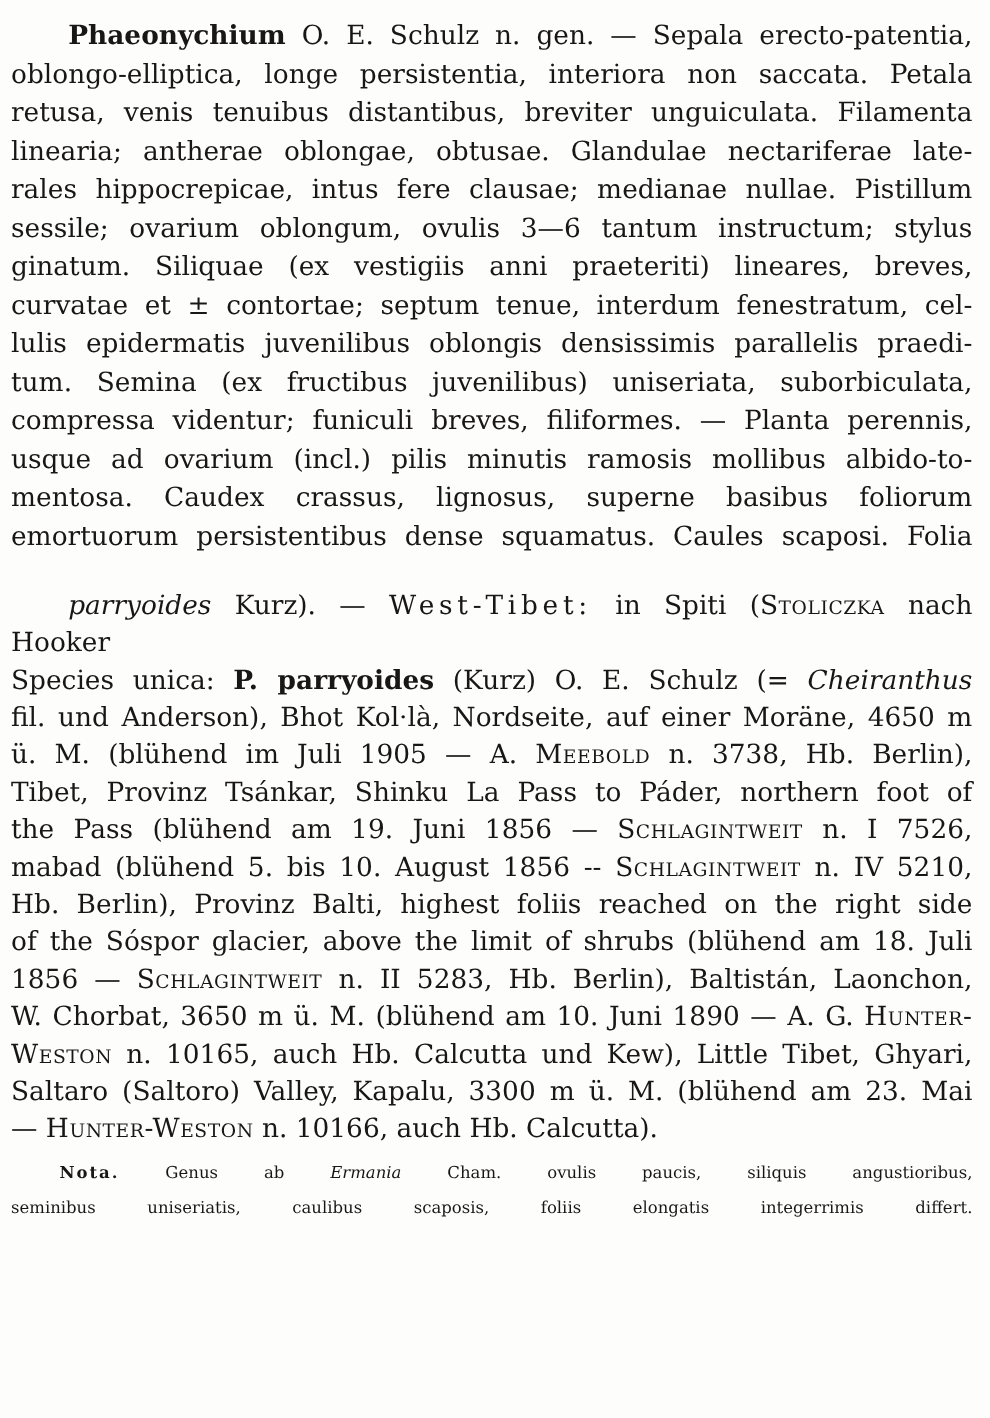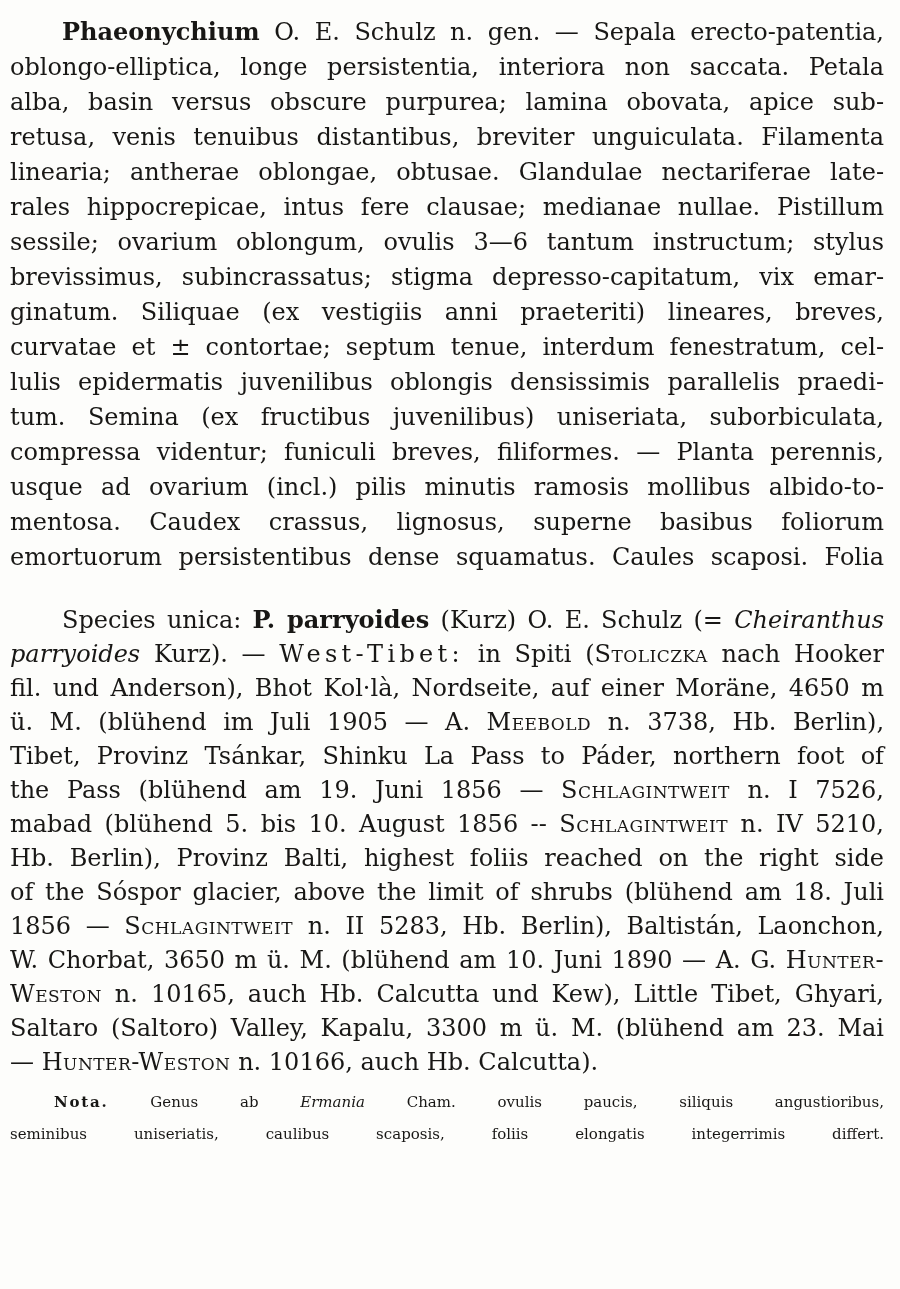--- a/index.html
+++ b/index.html
@@ -52,38 +52,36 @@
   .seg-b.seg-sp { letter-spacing: 0.12em; }
 </style>
 </head>
 <body>
 
 <div class="page">
   <div id="document-text">
       <div class="para genus-diagnosis indent-first">
         <div class="line"><span class="seg seg-b">Phaeonychium</span><span class="seg"> O. E. Schulz n. gen. — Sepala erecto-patentia,</span></div>
         <div class="line"><span class="seg">oblongo-elliptica, longe persistentia, interiora non saccata.  Petala</span></div>
-        <div class="line"><span class="seg">alba, basin versus obscure purpurea; lamina obovata, apice sub-</span></div>
         <div class="line"><span class="seg">retusa, venis tenuibus distantibus, breviter unguiculata.  Filamenta</span></div>
         <div class="line"><span class="seg">linearia; antherae oblongae, obtusae.  Glandulae nectariferae late-</span></div>
         <div class="line"><span class="seg">rales hippocrepicae, intus fere clausae; medianae nullae.  Pistillum</span></div>
         <div class="line"><span class="seg">sessile; ovarium oblongum, ovulis 3—6 tantum instructum; stylus</span></div>
-        <div class="line"><span class="seg">brevissimus, subincrassatus; stigma depresso-capitatum, vix emar-</span></div>
         <div class="line"><span class="seg">ginatum.  Siliquae (ex vestigiis anni praeteriti) lineares, breves,</span></div>
         <div class="line"><span class="seg">curvatae et ± contortae; septum tenue, interdum fenestratum, cel-</span></div>
         <div class="line"><span class="seg">lulis epidermatis juvenilibus oblongis densissimis parallelis praedi-</span></div>
         <div class="line"><span class="seg">tum.  Semina (ex fructibus juvenilibus) uniseriata, suborbiculata,</span></div>
         <div class="line"><span class="seg">compressa videntur; funiculi breves, filiformes. — Planta perennis,</span></div>
         <div class="line"><span class="seg">usque ad ovarium (incl.) pilis minutis ramosis mollibus albido-to-</span></div>
         <div class="line"><span class="seg">mentosa.  Caudex crassus, lignosus, superne basibus foliorum</span></div>
         <div class="line"><span class="seg">emortuorum persistentibus dense squamatus.  Caules scaposi.  Folia</span></div>
       </div>
       <div class="para species-entry indent-first">
+        <div class="line"><span class="seg seg-i">parryoides</span><span class="seg"> Kurz). — </span><span class="seg seg-sp">West-Tibet:</span><span class="seg"> in Spiti (</span><span class="seg seg-sc">Stoliczka</span><span class="seg"> nach Hooker</span></div>
         <div class="line"><span class="seg">Species unica: </span><span class="seg seg-b">P. parryoides</span><span class="seg"> (Kurz) O. E. Schulz (= </span><span class="seg seg-i">Cheiranthus</span></div>
-        <div class="line"><span class="seg seg-i">parryoides</span><span class="seg"> Kurz). — </span><span class="seg seg-sp">West-Tibet:</span><span class="seg"> in Spiti (</span><span class="seg seg-sc">Stoliczka</span><span class="seg"> nach Hooker</span></div>
         <div class="line"><span class="seg">fil. und Anderson), Bhot Kol·là, Nordseite, auf einer Moräne, 4650 m</span></div>
         <div class="line"><span class="seg">ü. M. (blühend im Juli 1905 — A. </span><span class="seg seg-sc">Meebold</span><span class="seg"> n. 3738, Hb. Berlin),</span></div>
         <div class="line"><span class="seg">Tibet, Provinz Tsánkar, Shinku La Pass to Páder, northern foot of</span></div>
         <div class="line"><span class="seg">the Pass (blühend am 19. Juni 1856 — </span><span class="seg seg-sc">Schlagintweit</span><span class="seg"> n. I 7526,</span></div>
         <div class="line"><span class="seg">mabad (blühend 5. bis 10. August 1856 -- </span><span class="seg seg-sc">Schlagintweit</span><span class="seg"> n. IV 5210,</span></div>
         <div class="line"><span class="seg">Hb. Berlin), Provinz Balti, highest foliis reached on the right side</span></div>
         <div class="line"><span class="seg">of the Sóspor glacier, above the limit of shrubs (blühend am 18. Juli</span></div>
         <div class="line"><span class="seg">1856 — </span><span class="seg seg-sc">Schlagintweit</span><span class="seg"> n. II 5283, Hb. Berlin), Baltistán, Laonchon,</span></div>
         <div class="line"><span class="seg">W. Chorbat, 3650 m ü. M. (blühend am 10. Juni 1890 — A. G. </span><span class="seg seg-sc">Hunter-</span></div>
         <div class="line"><span class="seg seg-sc">Weston</span><span class="seg"> n. 10165, auch Hb. Calcutta und Kew), Little Tibet, Ghyari,</span></div>

